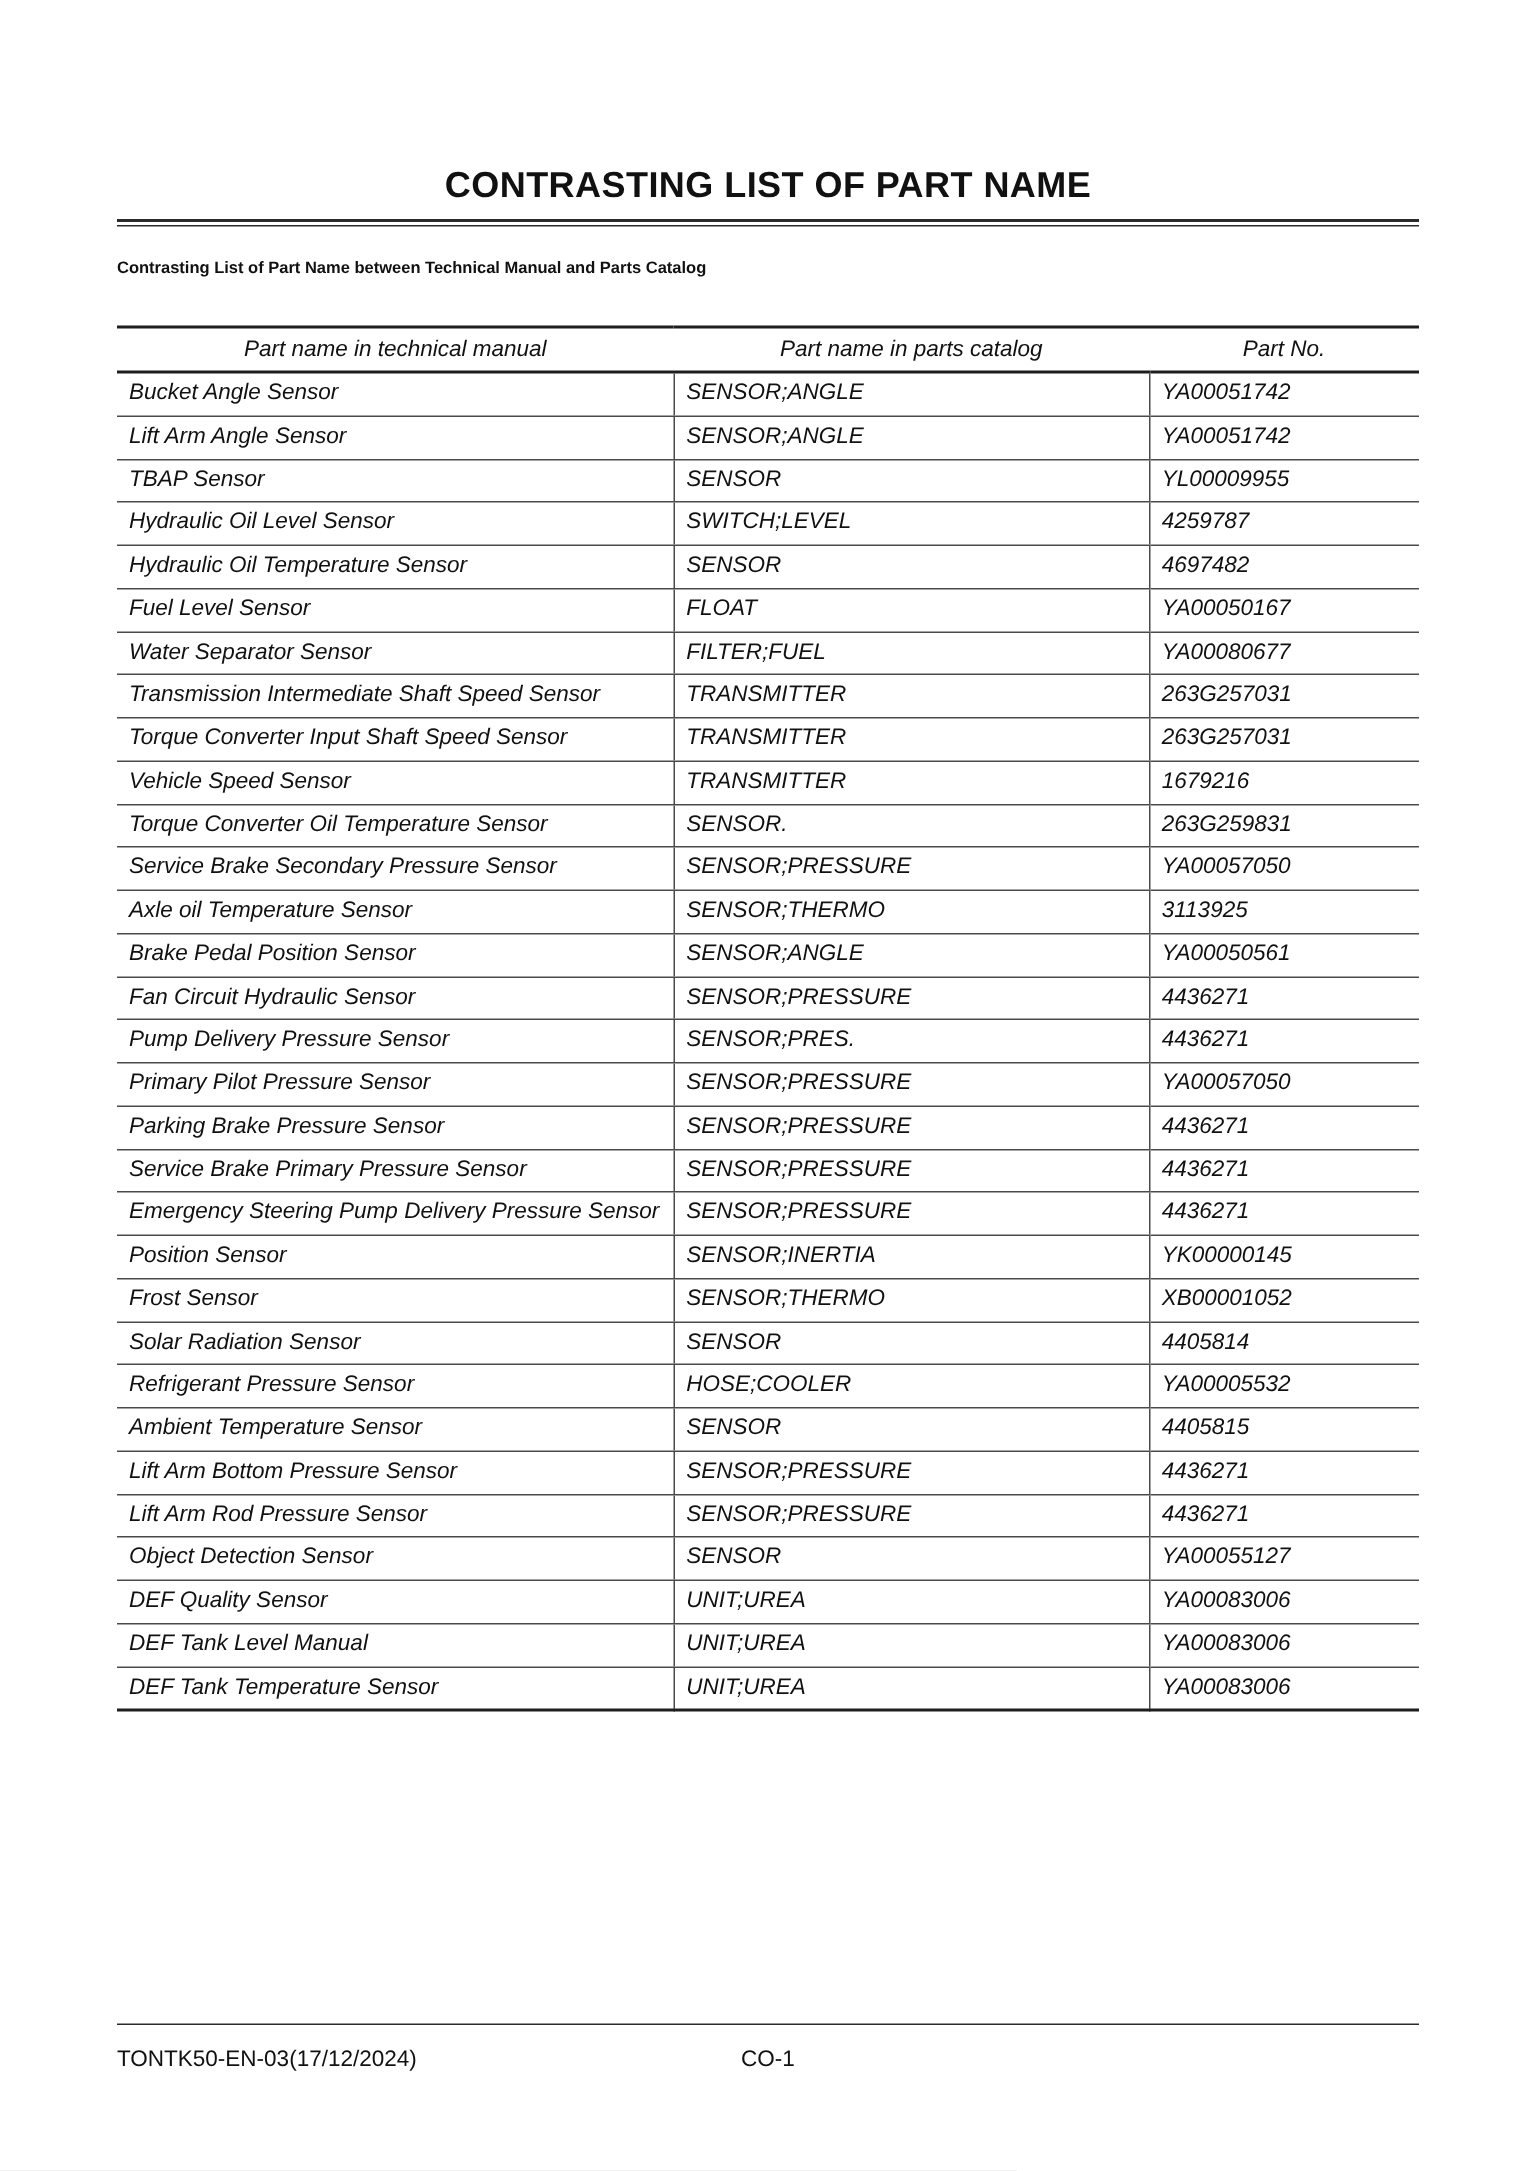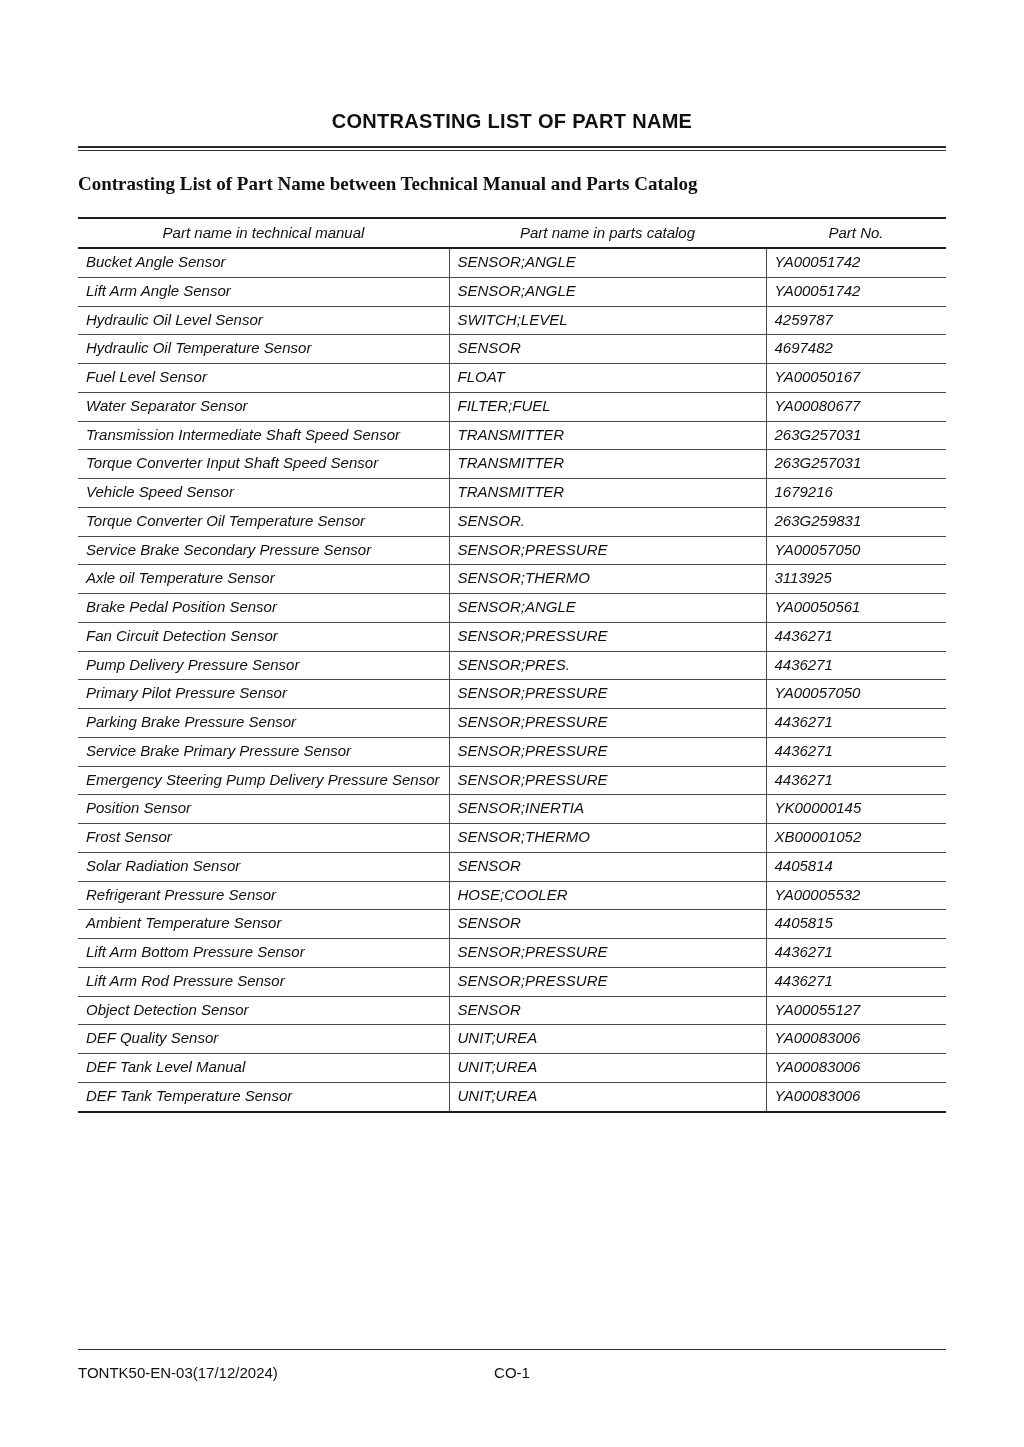--- a/index.html
+++ b/index.html
@@ -13,43 +13,42 @@
     font-family: "Liberation Sans", sans-serif;
     color: #111;
     overflow: hidden;
   }
   .doc-title {
     position: absolute;
     top: 110px;
     left: 78px;
     width: 868px;
     text-align: center;
-    font-size: 20px;
+    font-size: 24px;
     font-weight: bold;
     letter-spacing: 0.3px;
     margin: 0;
   }
   .title-rule {
     position: absolute;
     top: 146px;
     left: 78px;
     width: 868px;
     height: 5px;
     border-top: 2.5px solid #2a2a2a;
     border-bottom: 1px solid #2a2a2a;
   }
   .section-heading {
     position: absolute;
     top: 173px;
     left: 78px;
     width: 868px;
-    font-size: 19px;
+    font-size: 11px;
     font-weight: bold;
     margin: 0;
-    font-family: Liberation Serif, serif;
   }
   table.parts-table {
     position: absolute;
     top: 217px;
     left: 78px;
     width: 868px;
     border-collapse: collapse;
     table-layout: fixed;
     font-size: 15px;
     font-style: italic;
@@ -130,20 +129,25 @@
           <td>Bucket Angle Sensor</td>
           <td>SENSOR;ANGLE</td>
           <td>YA00051742</td>
         </tr>
         <tr>
           <td>Lift Arm Angle Sensor</td>
           <td>SENSOR;ANGLE</td>
           <td>YA00051742</td>
         </tr>
         <tr>
+          <td>TBAP Sensor</td>
+          <td>SENSOR</td>
+          <td>YL00009955</td>
+        </tr>
+        <tr>
           <td>Hydraulic Oil Level Sensor</td>
           <td>SWITCH;LEVEL</td>
           <td>4259787</td>
         </tr>
         <tr>
           <td>Hydraulic Oil Temperature Sensor</td>
           <td>SENSOR</td>
           <td>4697482</td>
         </tr>
         <tr>
@@ -185,21 +189,21 @@
           <td>Axle oil Temperature Sensor</td>
           <td>SENSOR;THERMO</td>
           <td>3113925</td>
         </tr>
         <tr>
           <td>Brake Pedal Position Sensor</td>
           <td>SENSOR;ANGLE</td>
           <td>YA00050561</td>
         </tr>
         <tr>
-          <td>Fan Circuit Detection Sensor</td>
+          <td>Fan Circuit Hydraulic Sensor</td>
           <td>SENSOR;PRESSURE</td>
           <td>4436271</td>
         </tr>
         <tr>
           <td>Pump Delivery Pressure Sensor</td>
           <td>SENSOR;PRES.</td>
           <td>4436271</td>
         </tr>
         <tr>
           <td>Primary Pilot Pressure Sensor</td>

